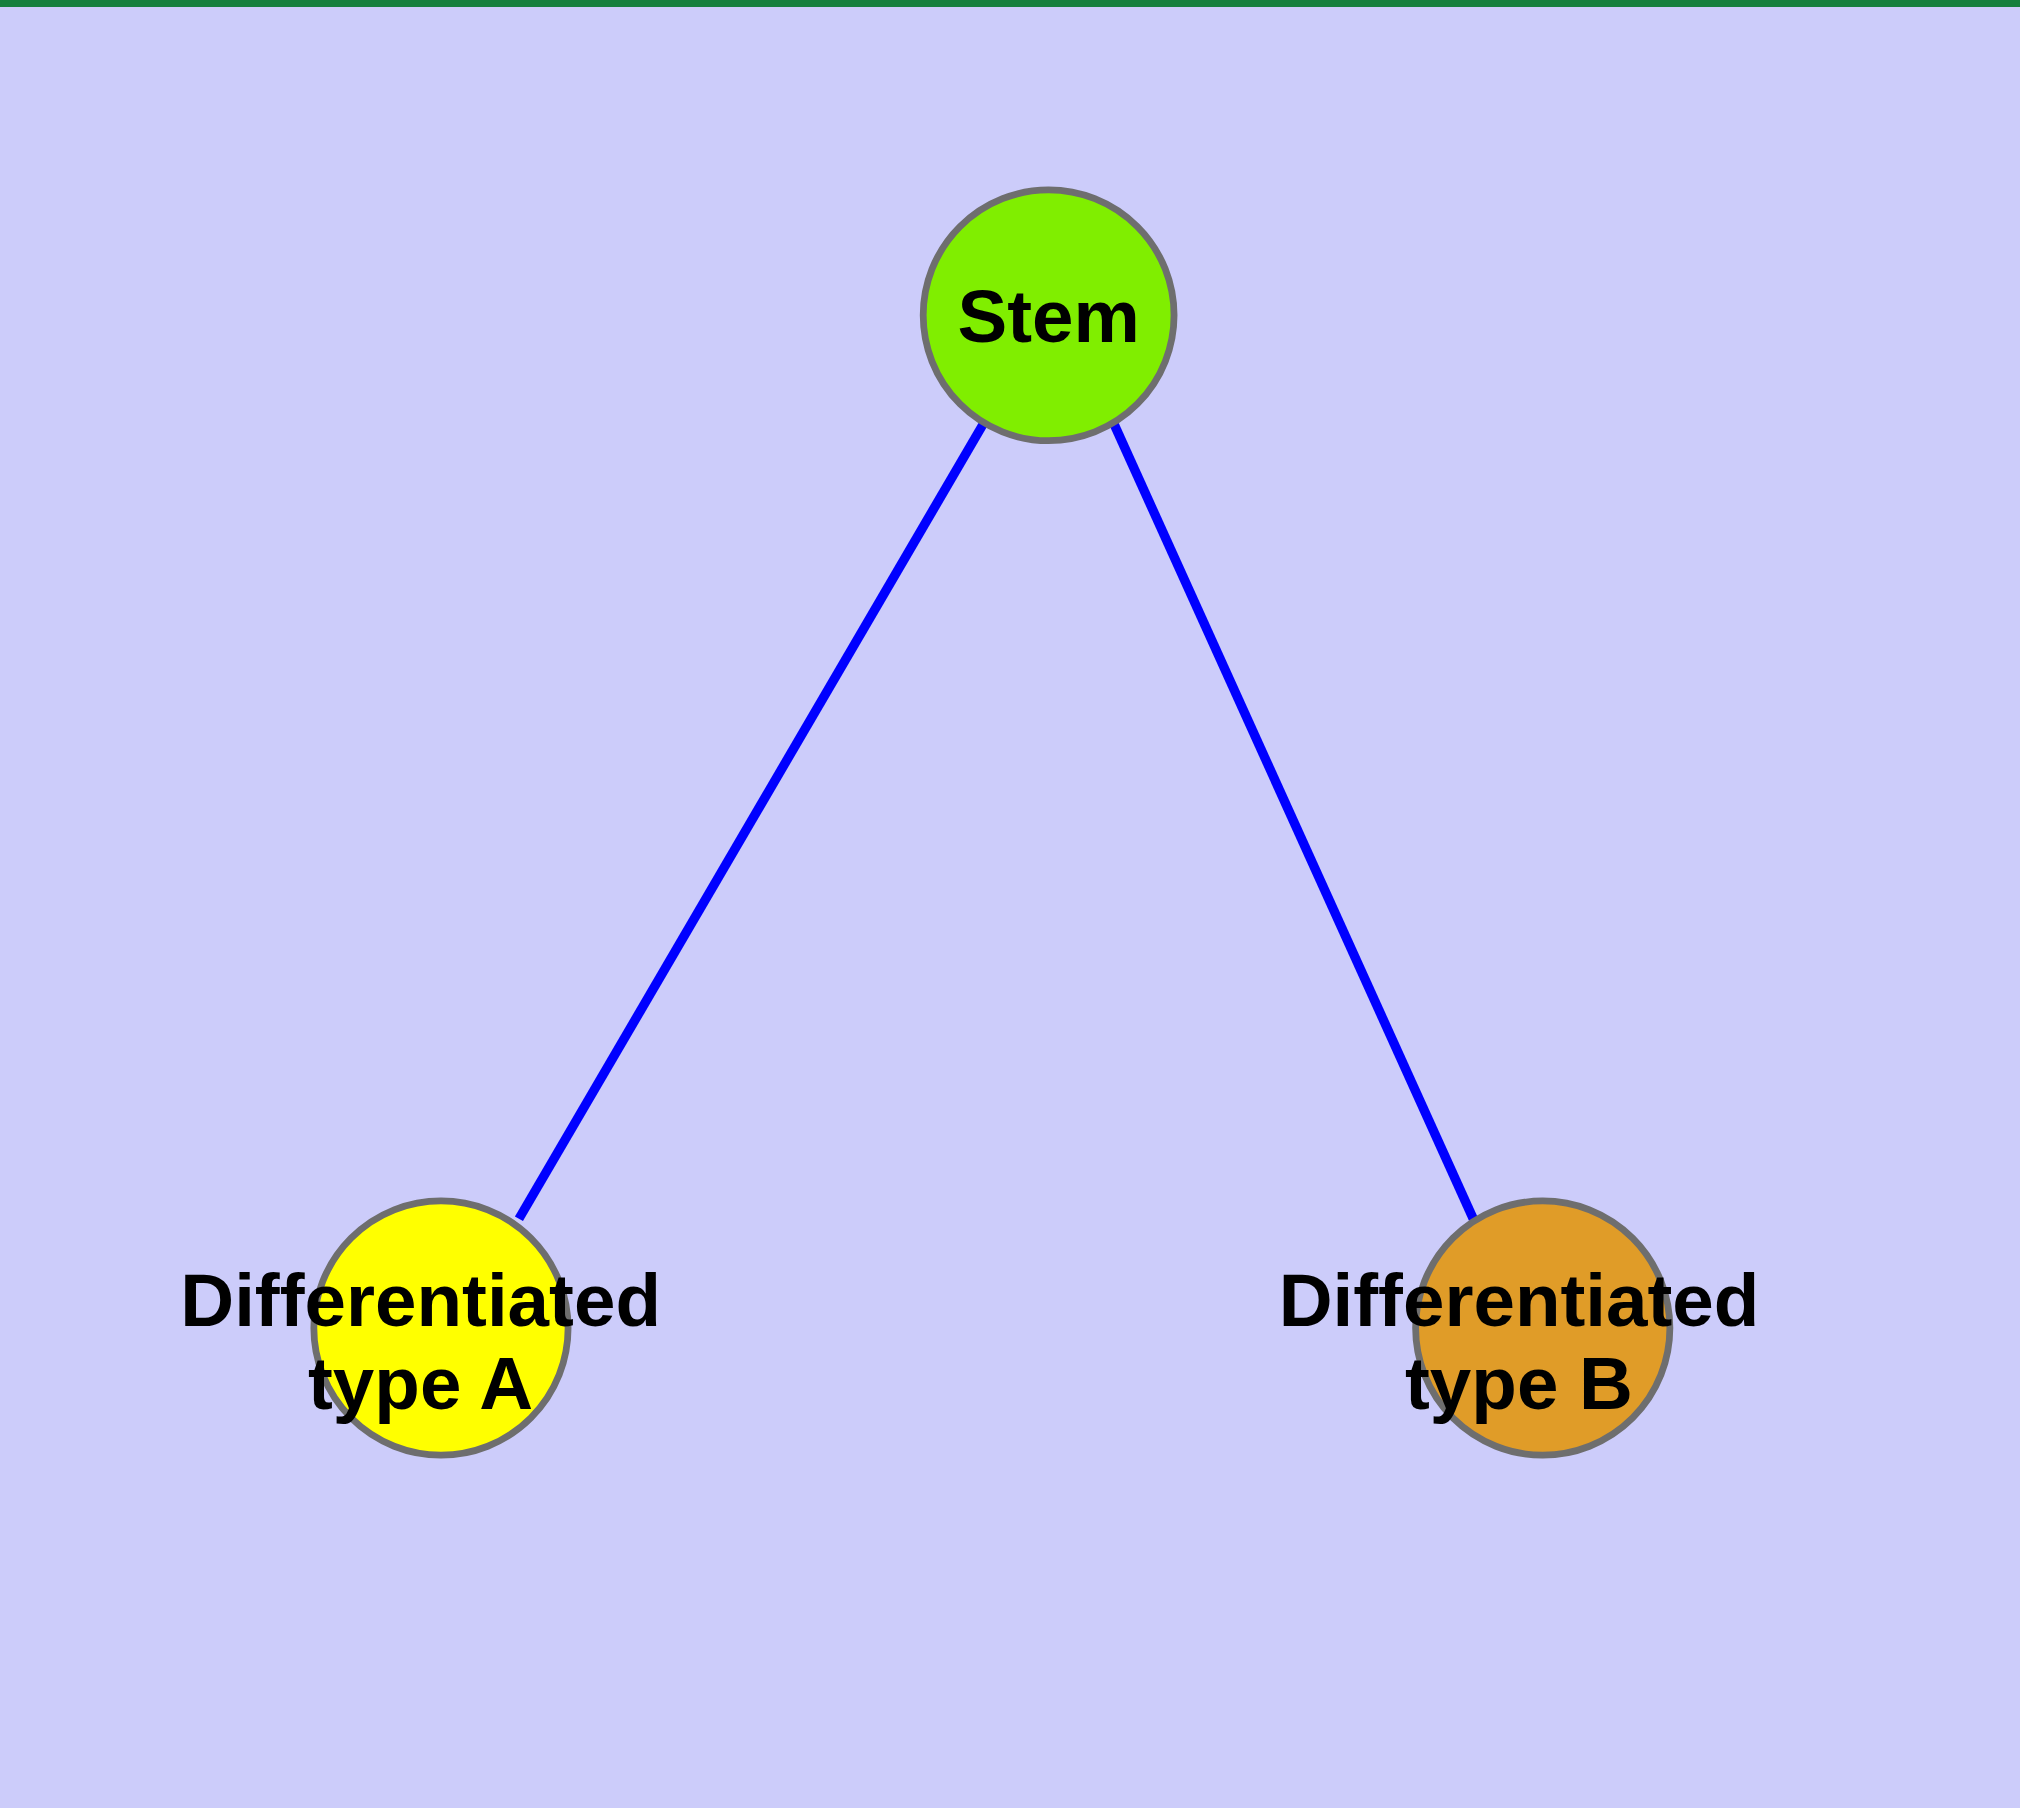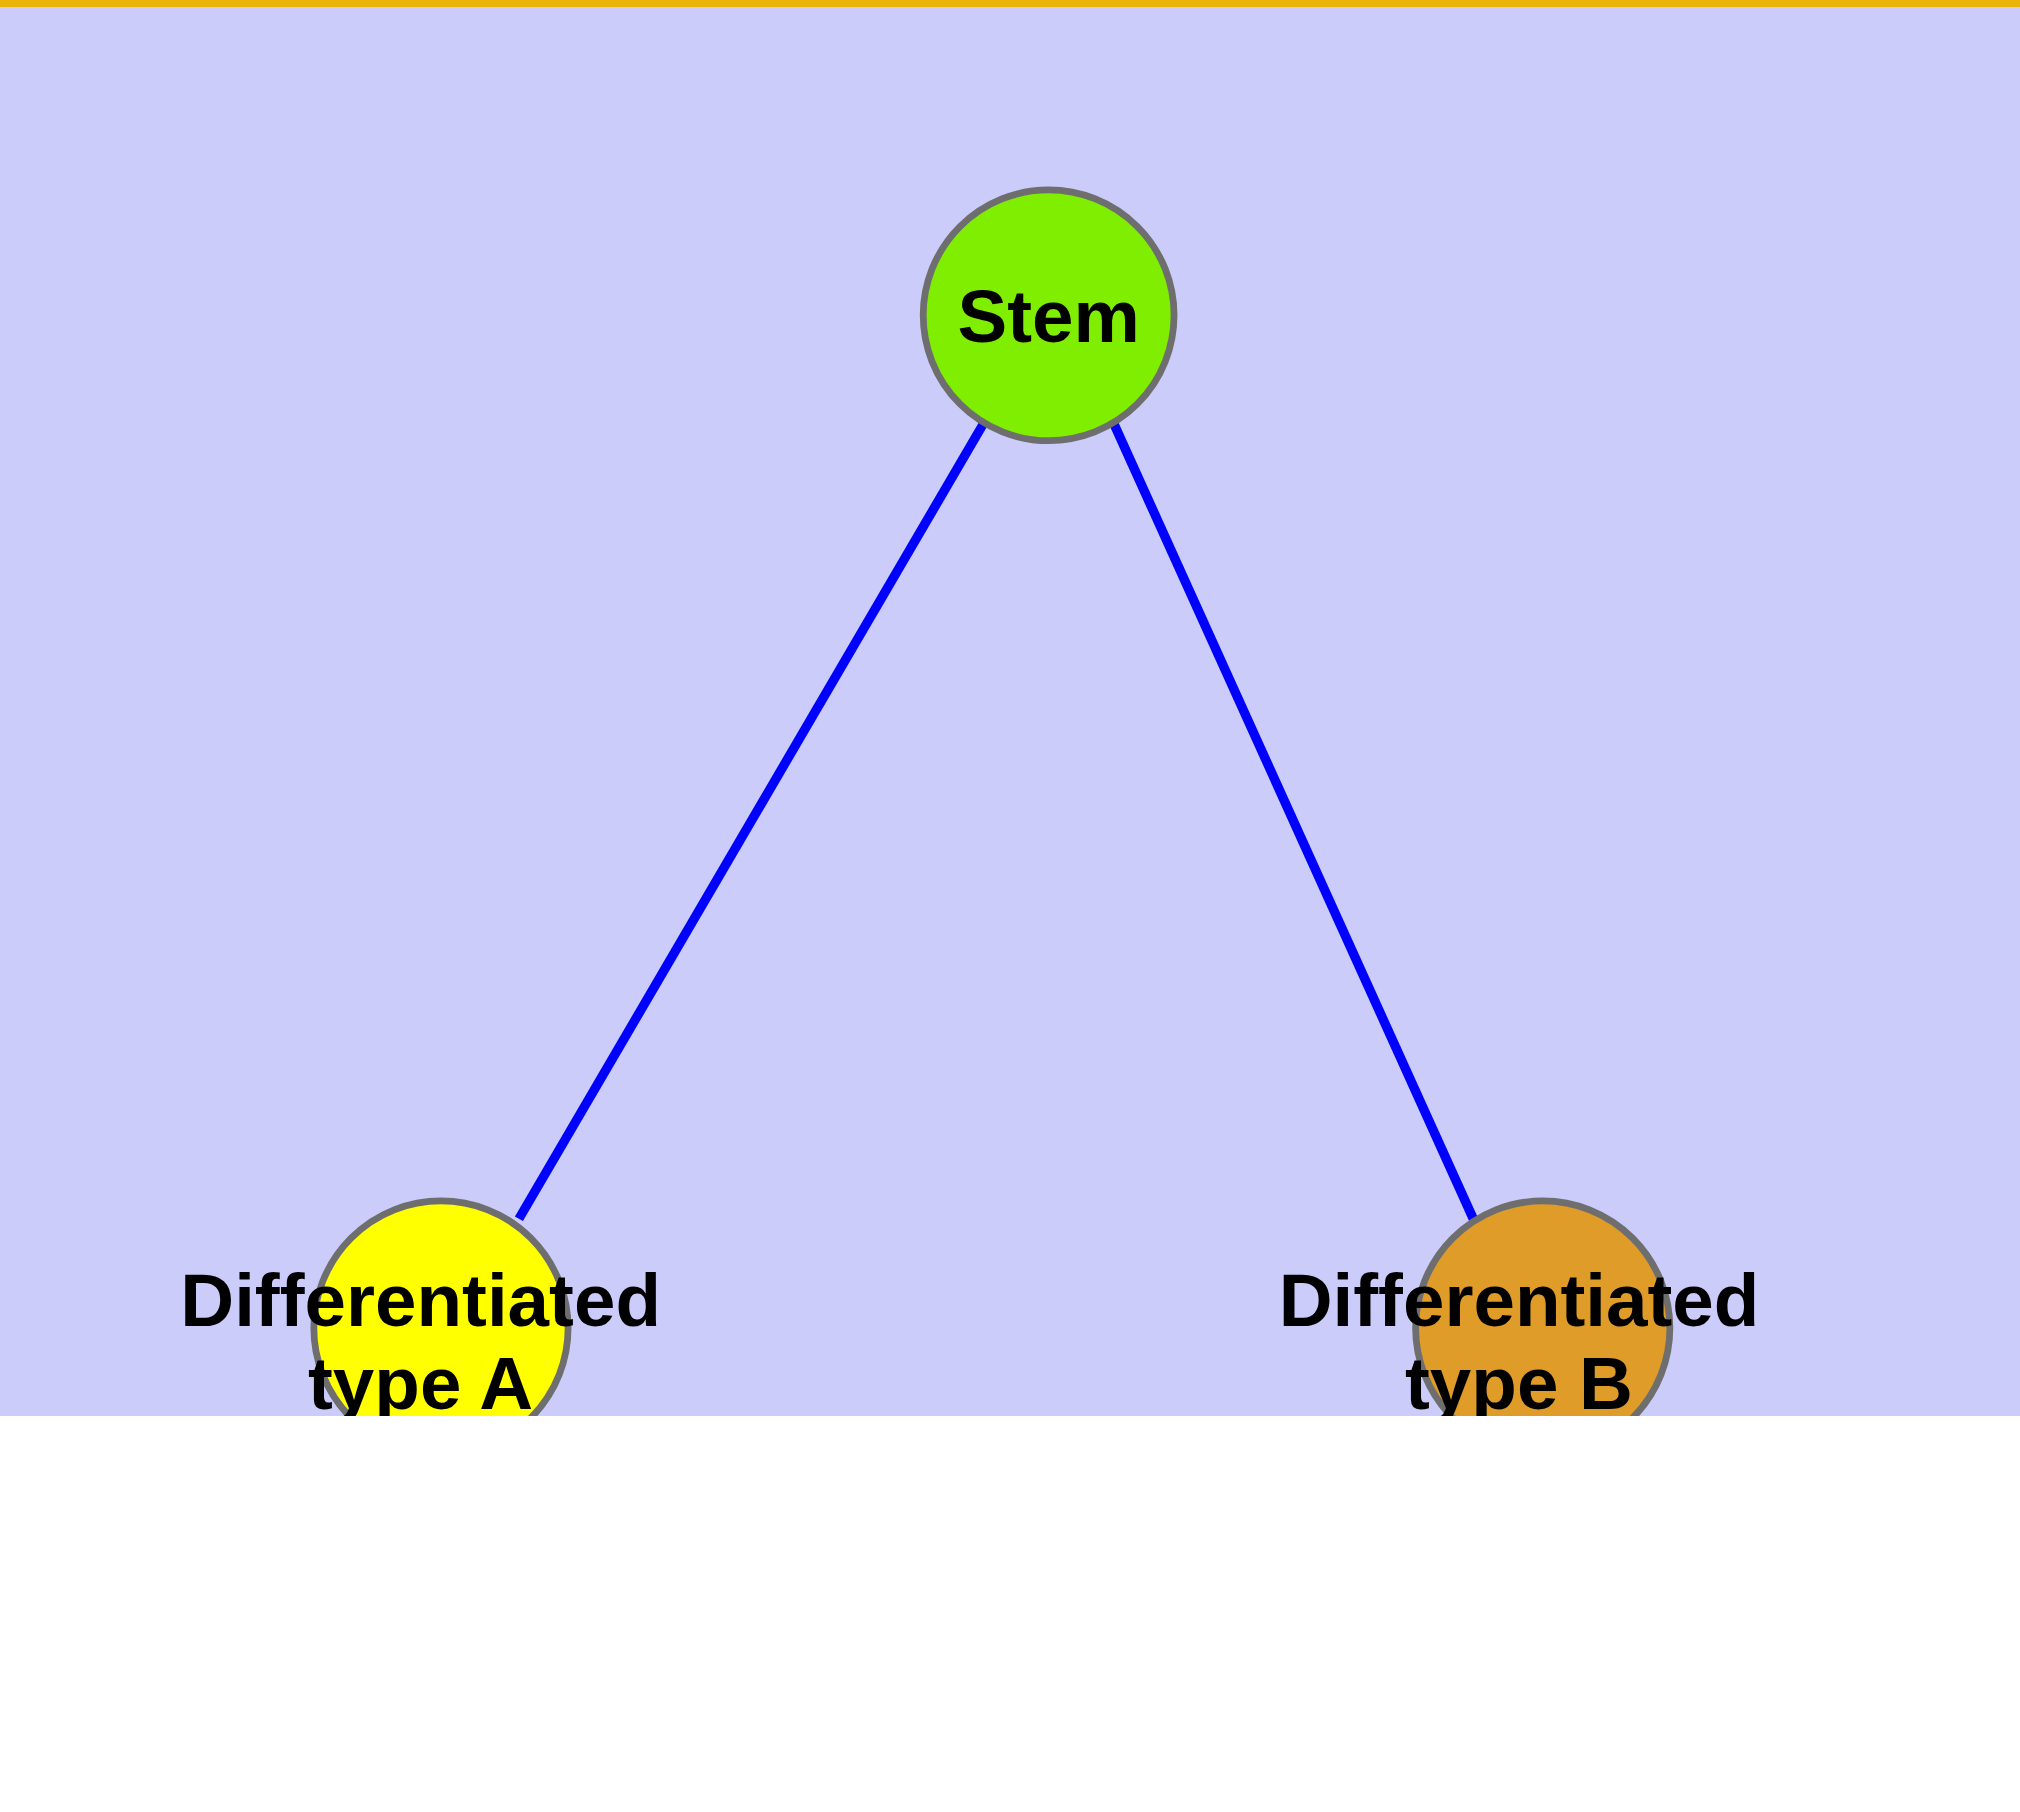--- a/index.html
+++ b/index.html
@@ -4,23 +4,23 @@
 <title>Cell Differentiation Graph</title>
 <style>
   html, body {
     margin: 0;
     padding: 0;
     background: #ffffff;
   }
   #stage {
     position: relative;
     width: 2021px;
-    height: 1416px;
+    height: 1808px;
     overflow: hidden;
-    background: #eab308;
+    background: #15803d;
     font-family: "Liberation Sans", "DejaVu Sans", sans-serif;
   }
   #canvas-bg {
     position: absolute;
     left: 0;
     top: 6.8px;
     width: 2021px;
     height: 1805px;
     background: #ccccfa;
   }

